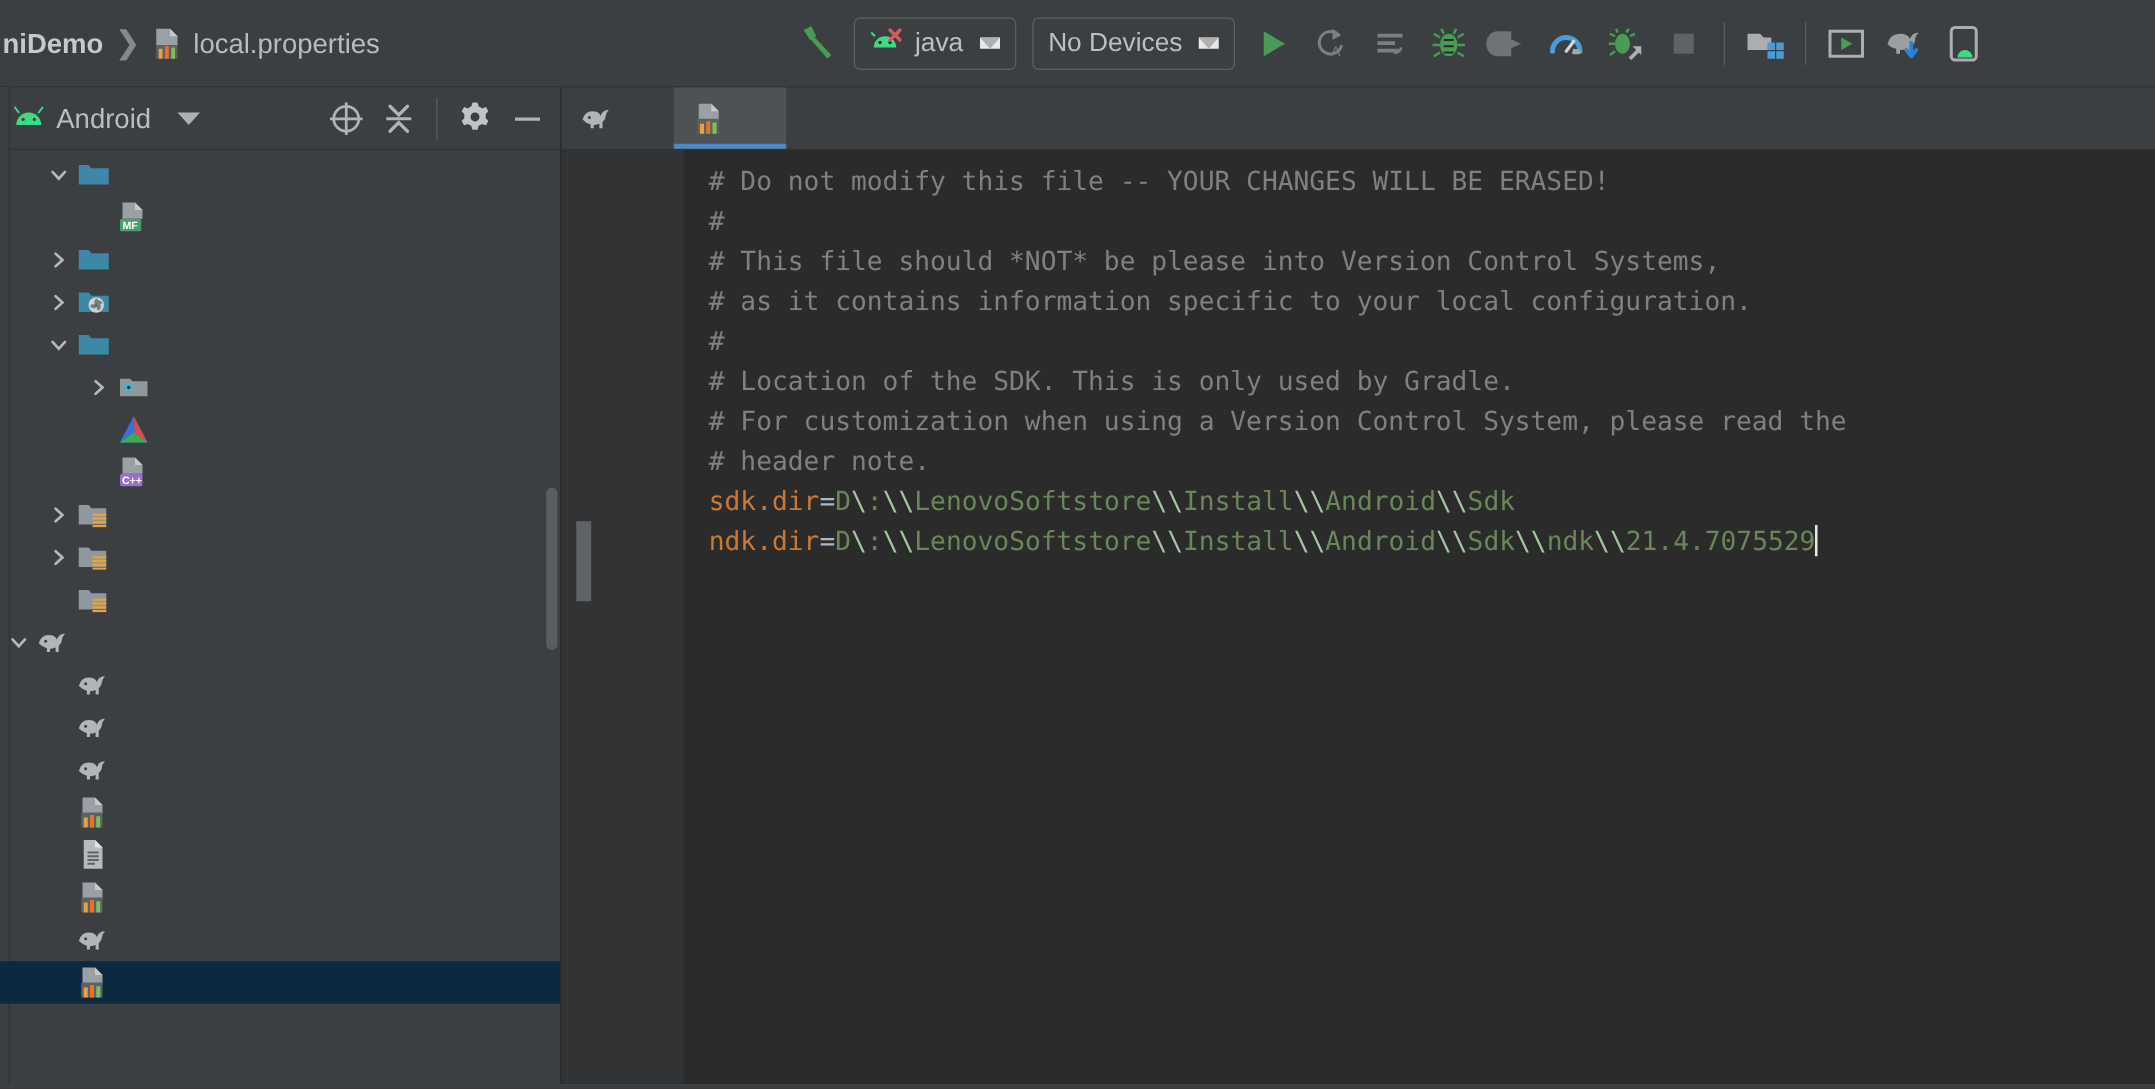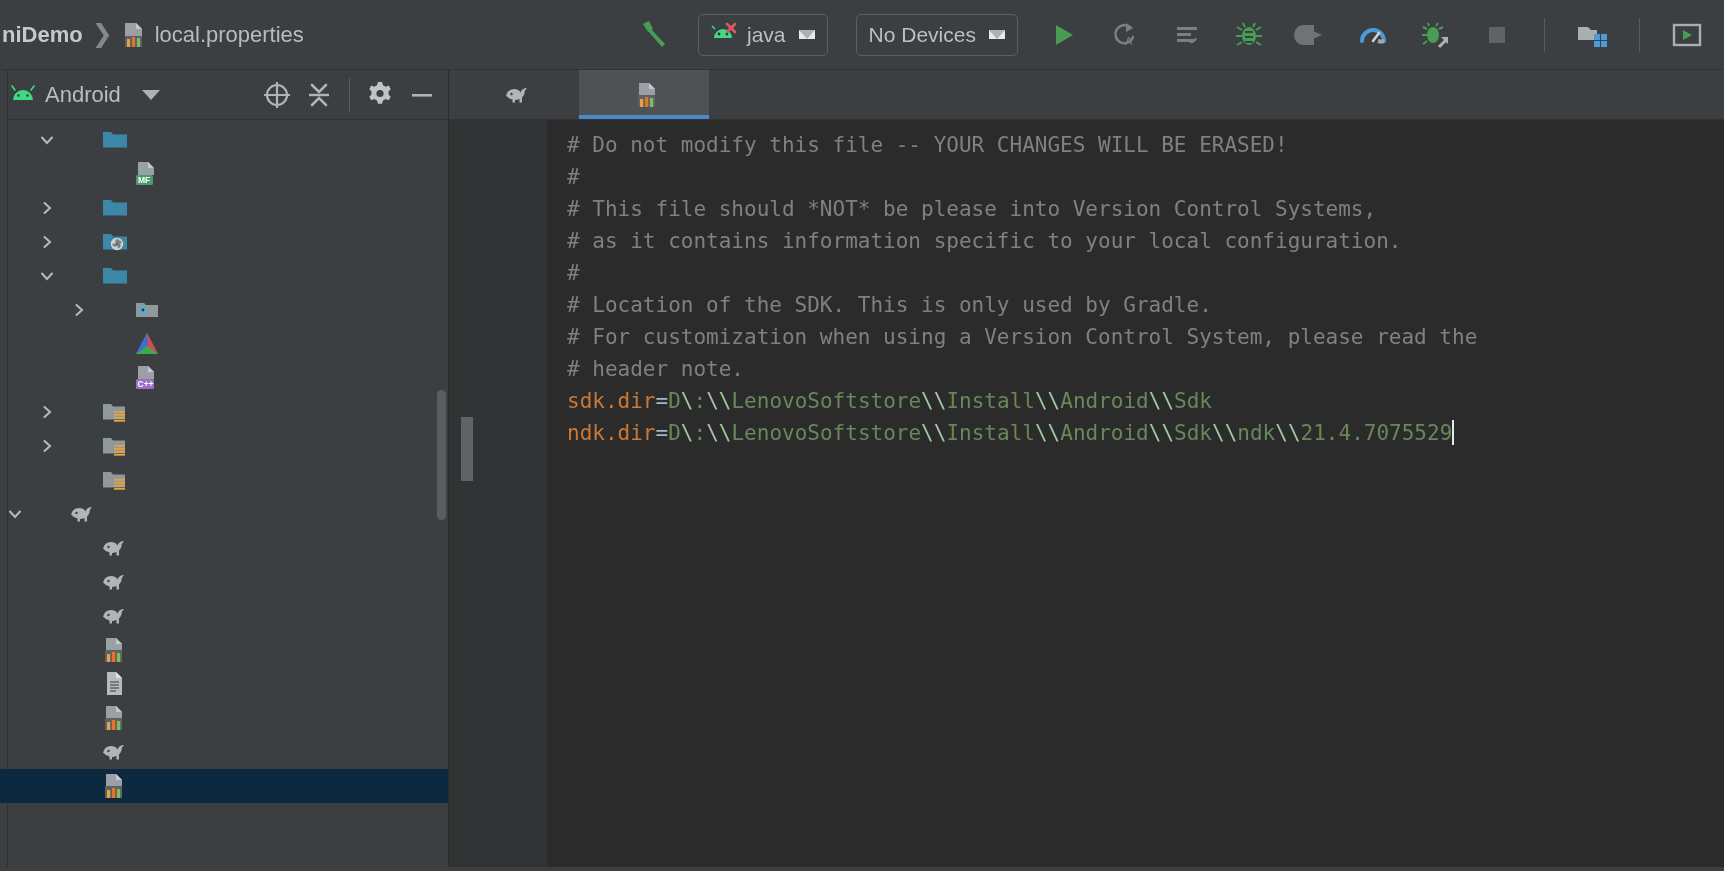--- a/index.html
+++ b/index.html
@@ -47,21 +47,21 @@
     font-size: 25px;
     padding: 0 3px 3px 3px;
     font-family: "DejaVu Sans", sans-serif;
   }
   .toolbar-right {
     position: absolute;
     left: 630px;
     top: 0; bottom: 0;
     right: 0;
     display: flex; align-items: center;
-    gap: 16px;
+    gap: 1px;
   }
   .tb-btn {
     width: 46px; height: 46px;
     display: flex; align-items: center; justify-content: center;
     flex: 0 0 auto;
   }
   .combo {
     height: 40px;
     border: 1px solid #5e6060;
     border-radius: 5px;
@@ -151,21 +151,20 @@
   .tw {
     width: 30px; min-width: 30px;
     display: flex; align-items: center; justify-content: center;
     color: #b0b0b0;
   }
   .ticon {
     width: 26px; min-width: 26px; height: 26px;
     margin-right: 8px;
     display: flex; align-items: flex-start; justify-content: center;
     position: relative;
-    margin-left: 40px;
   }
   .tlabel { color: #d6d6d6; }
   .tsub { color: #8e9090; margin-left: 9px; }
   svg { display: block; overflow: visible; }
 
   
   .tree-scroll {
     position: absolute;
     right: 2px;
     top: 270px;

